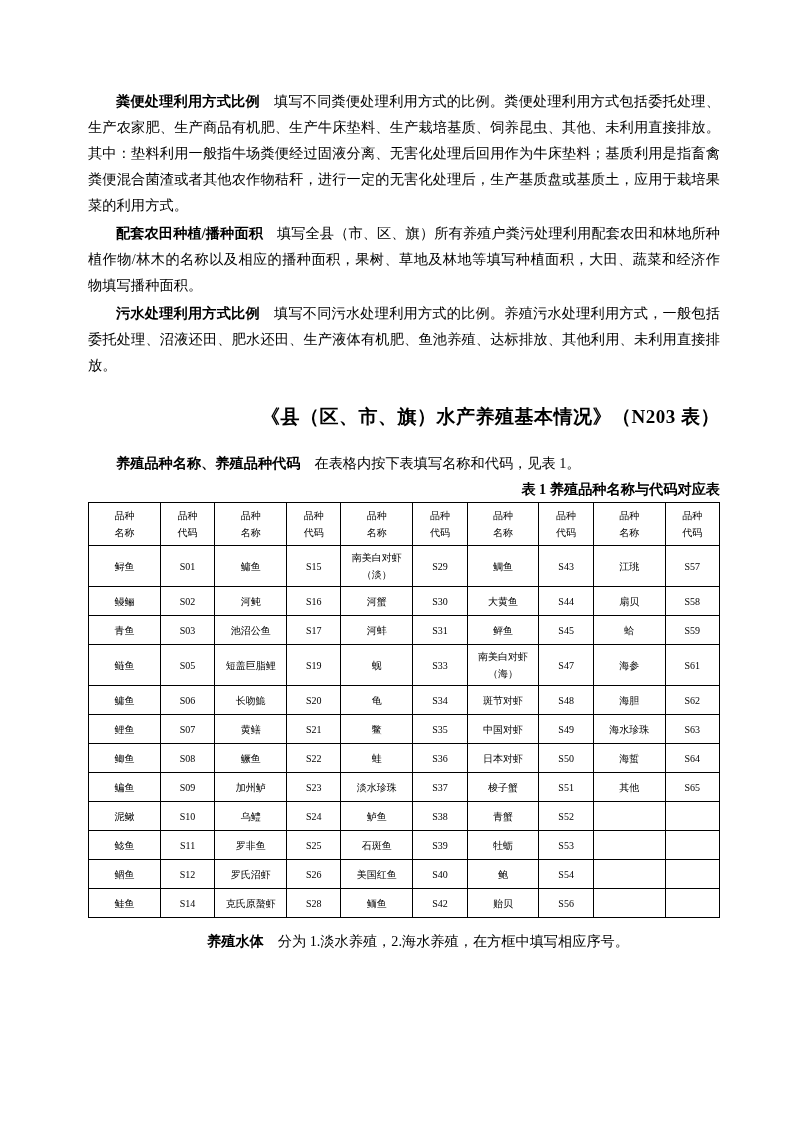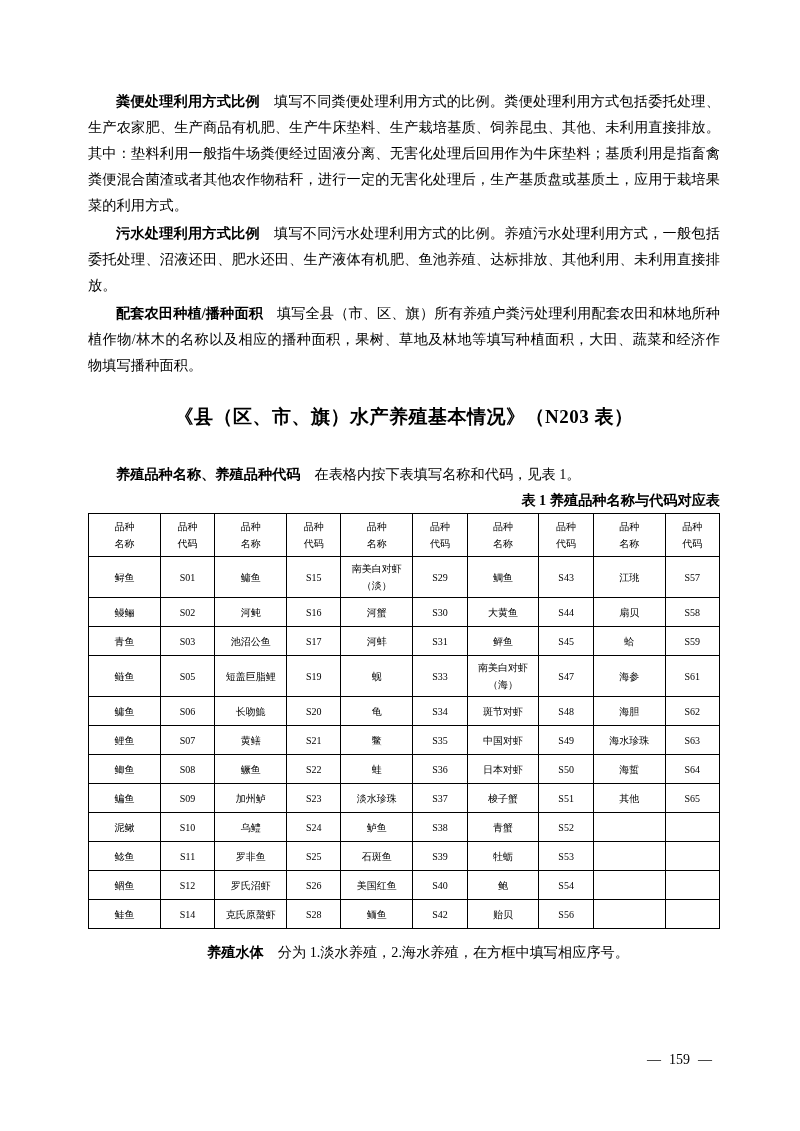--- a/index.html
+++ b/index.html
@@ -39,22 +39,22 @@
   .term {
     font-weight: bold;
   }
   .gap {
     display: inline-block;
     width: 14px;
   }
   h2.section-title {
     font-size: 19px;
     font-weight: bold;
-    text-align: center;
-    margin: 26px 0 31px 0;
+    text-align: right;
+    margin: 26px 0 20px 0;
     letter-spacing: 0.5px;
   }
   p.note {
     margin: 0 0 4px 0;
     font-size: 14.2px;
     line-height: 26px;
     text-indent: 28px;
   }
   .table-caption {
     text-align: right;
@@ -108,23 +108,23 @@
   }
 </style>
 </head>
 <body>
 
 <div class="page">
   <div class="content">
 
     <p class="para"><span class="term">粪便处理利用方式比例</span><span class="gap"></span><span>填写不同粪便处理利用方式的比例。粪便处理利用方式包括委托处理、生产农家肥、生产商品有机肥、生产牛床垫料、生产栽培基质、饲养昆虫、其他、未利用直接排放。其中：垫料利用一般指牛场粪便经过固液分离、无害化处理后回用作为牛床垫料；基质利用是指畜禽粪便混合菌渣或者其他农作物秸秆，进行一定的无害化处理后，生产基质盘或基质土，应用于栽培果菜的利用方式。</span></p>
 
+    <p class="para"><span class="term">配套农田种植/播种面积</span><span class="gap"></span><span>填写全县（市、区、旗）所有养殖户粪污处理利用配套农田和林地所种植作物/林木的名称以及相应的播种面积，果树、草地及林地等填写种植面积，大田、蔬菜和经济作物填写播种面积。</span></p>
+
     <p class="para"><span class="term">污水处理利用方式比例</span><span class="gap"></span><span>填写不同污水处理利用方式的比例。养殖污水处理利用方式，一般包括委托处理、沼液还田、肥水还田、生产液体有机肥、鱼池养殖、达标排放、其他利用、未利用直接排放。</span></p>
-
-    <p class="para"><span class="term">配套农田种植/播种面积</span><span class="gap"></span><span>填写全县（市、区、旗）所有养殖户粪污处理利用配套农田和林地所种植作物/林木的名称以及相应的播种面积，果树、草地及林地等填写种植面积，大田、蔬菜和经济作物填写播种面积。</span></p>
 
     <h2 class="section-title">《县（区、市、旗）水产养殖基本情况》（N203 表）</h2>
 
     <p class="note"><span class="term">养殖品种名称、养殖品种代码</span><span class="gap"></span><span>在表格内按下表填写名称和代码，见表 1。</span></p>
 
     <div class="table-caption">表 1 养殖品种名称与代码对应表</div>
 
     <table class="codes">
       <colgroup>
         <col class="cname">
@@ -325,16 +325,13 @@
             <td></td>
             <td></td>
           </tr>
         </tbody>
     </table>
 
     <p class="tail"><span class="term">养殖水体</span><span class="gap"></span><span>分为 1.淡水养殖，2.海水养殖，在方框中填写相应序号。</span></p>
 
   </div>
 
-  <div class="footer">
-    <span class="dash">—</span><span class="pageno">159</span><span class="dash">—</span>
-  </div>
 </div>
 
 </body></html>

